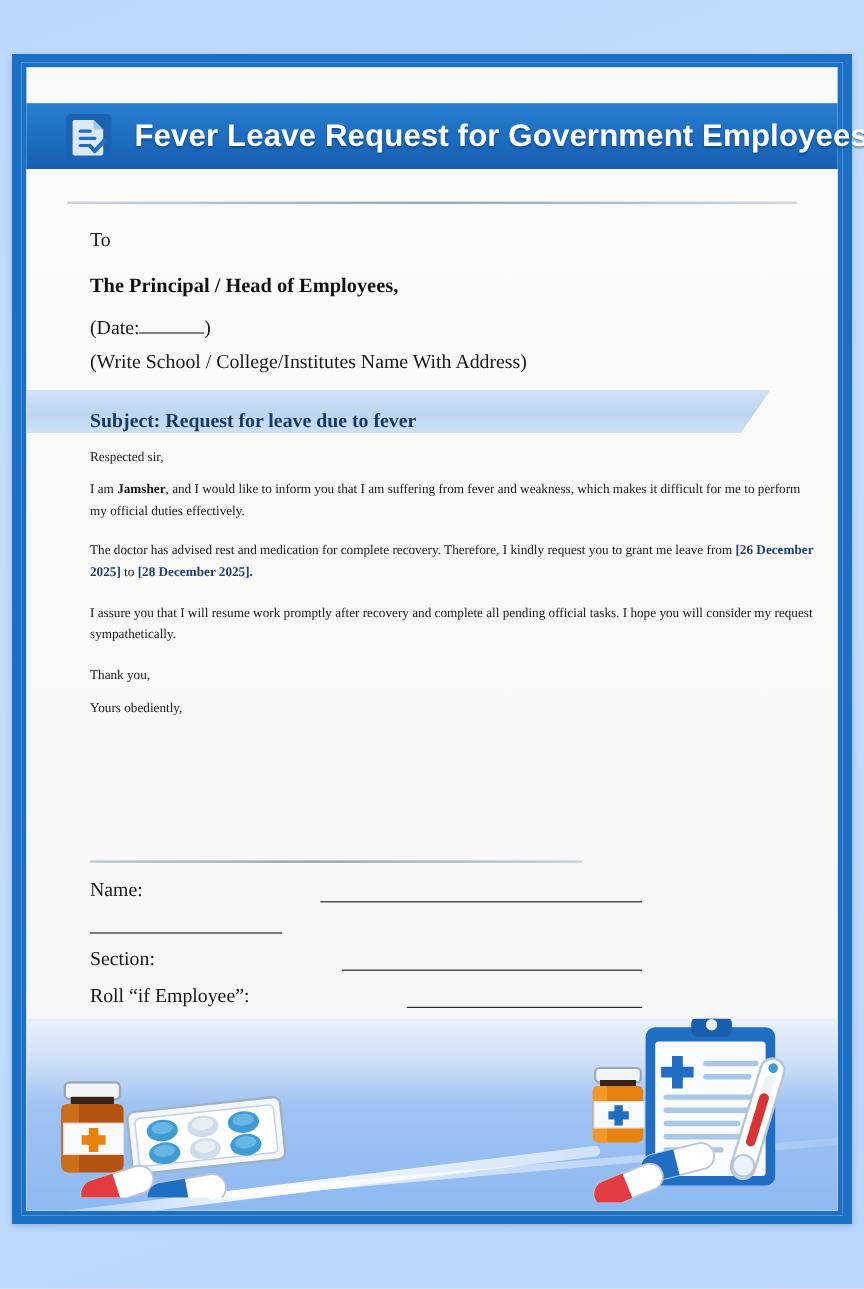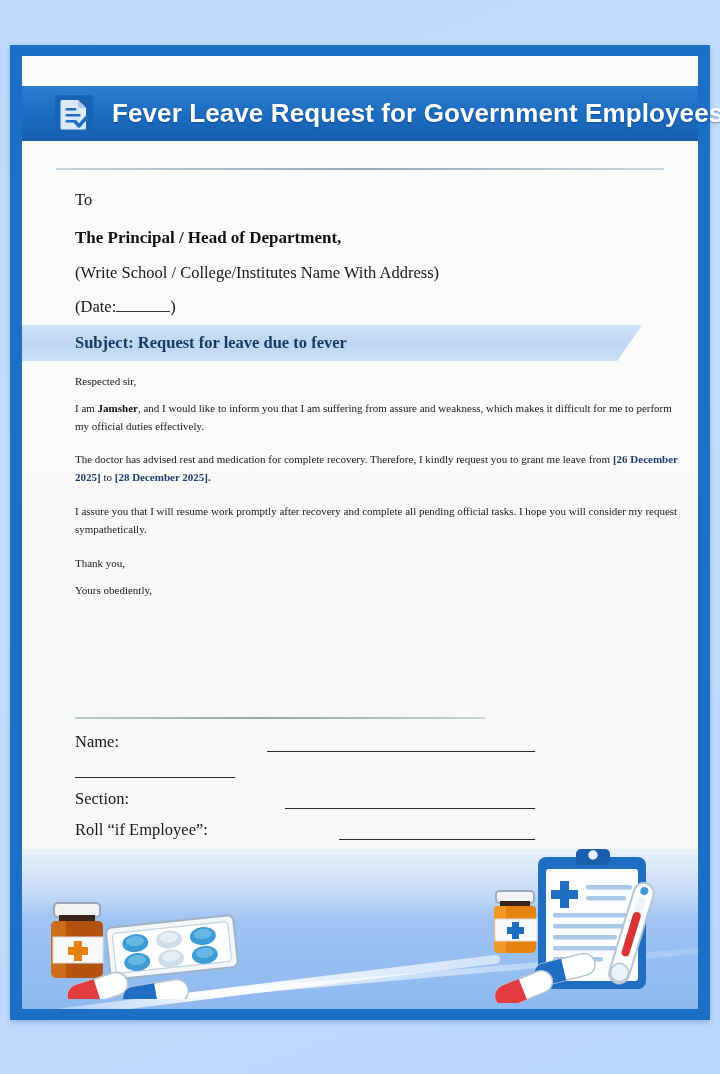--- a/index.html
+++ b/index.html
@@ -59,21 +59,21 @@
   .inst{margin-bottom:9px;}
   .date-line{margin-bottom:4px;}
   .blank-s{display:inline-block;border-bottom:1.4px solid #333;width:54px;height:13px;}
 
   
   .subject-ribbon{
     position:absolute;left:0;top:184px;width:620px;height:36px;
     background:linear-gradient(180deg,#cfe1f6 0%,#bdd6f2 55%,#cde0f6 100%);
     -webkit-clip-path:polygon(0 0,100% 0,96% 100%,0 100%);
     clip-path:polygon(0 0,100% 0,96% 100%,0 100%);
-    display:flex;align-items:center;
+    display:flex;align-items:flex-end;
   }
   .subject-text{
     margin-left:53px;font-size:16.5px;font-weight:bold;color:#163a63;
   }
 
   
   .paras{position:absolute;left:53px;top:232px;width:605px;}
   .p{font-size:11px;color:#17181a;line-height:1.62;margin-bottom:16px;}
   .p b{font-weight:bold;color:#111;}
   .dt{color:#1b3f72;font-weight:bold;}
@@ -137,36 +137,36 @@
     </span>
     <span class="header-title">Fever Leave Request for Government Employees</span>
   </div>
 
   <div class="sheet">
 
     <div class="top-rule"></div>
 
     <div class="body-text">
       <div class="line to">To</div>
-      <div class="line principal">The Principal / Head of Department,</div>
-      <div class="line inst">(Write School / College/Institutes Name With Address)</div>
+      <div class="line principal">The Principal / Head of Employees,</div>
       <div class="line date-line">
         <span>(Date:</span><span class="blank-s"></span><span>)</span>
       </div>
+      <div class="line inst">(Write School / College/Institutes Name With Address)</div>
     </div>
 
     <div class="subject-ribbon">
       <span class="subject-text">Subject: Request for leave due to fever</span>
     </div>
 
     <div class="paras">
       <div class="p p-tight">Respected sir,</div>
 
       <div class="p">
-        <span>I am </span><b>Jamsher</b><span>, and I would like to inform you that I am suffering from assure and weakness, which makes it difficult for me to perform my official duties effectively.</span>
+        <span>I am </span><b>Jamsher</b><span>, and I would like to inform you that I am suffering from fever and weakness, which makes it difficult for me to perform my official duties effectively.</span>
       </div>
 
       <div class="p">
         <span>The doctor has advised rest and medication for complete recovery. Therefore, I kindly request you to grant me leave from </span><span class="dt">[26 December 2025]</span><span> to </span><span class="dt">[28 December 2025]</span><span class="dt">.</span>
       </div>
 
       <div class="p">I assure you that I will resume work promptly after recovery and complete all pending official tasks. I hope you will consider my request sympathetically.</div>
 
       <div class="p p-tight">Thank you,</div>
       <div class="p p-tight">Yours obediently,</div>

